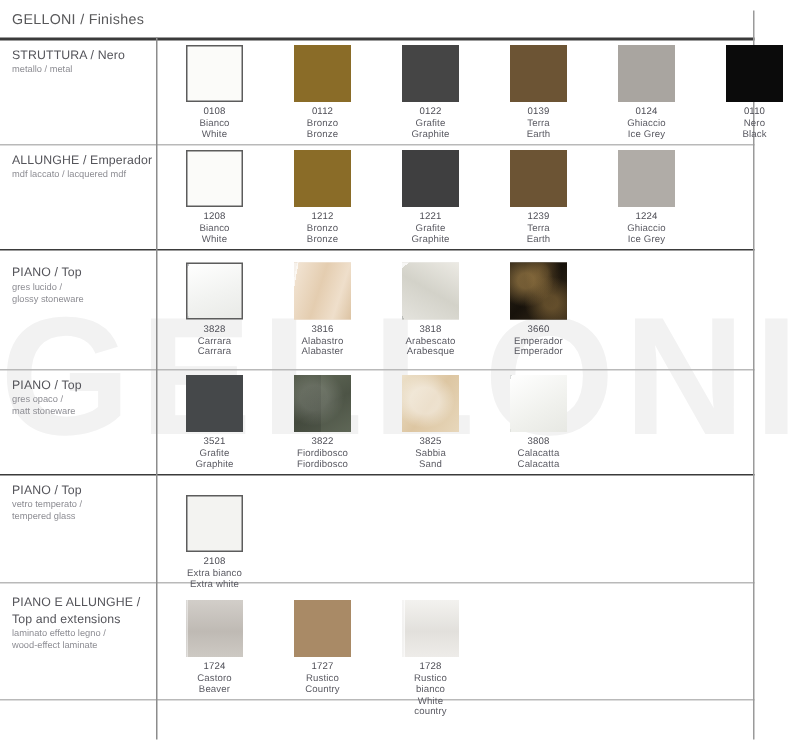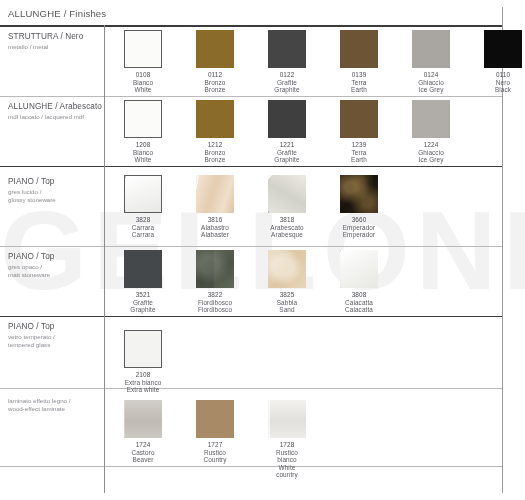--- a/index.html
+++ b/index.html
@@ -103,21 +103,21 @@
     letter-spacing:.1px;
   }
 </style>
 </head>
 <body>
 
 <div class="page">
 
   <div class="watermark">GELLONI</div>
 
-  <div class="doc-header">ALLUNGHE / Finishes</div>
+  <div class="doc-header">GELLONI / Finishes</div>
   <div class="header-rule"></div>
   <div class="right-edge"></div>
   <div class="col-divider"></div>
 
   <div id="rows-root">
       <div class="row-rule rule-dark" style="top: 26px;"></div>
       <div class="row-rule rule-light" style="top: 96px;"></div>
       <div class="row-rule rule-dark" style="top: 166px;"></div>
       <div class="row-rule rule-light" style="top: 246px;"></div>
       <div class="row-rule rule-dark" style="top: 316px;"></div>
@@ -159,21 +159,21 @@
           <div class="nm">Ice Grey</div>
         </div>
         <div class="sw" style="left: 360px; top: 0px;">
           <div class="chip" style="background: rgb(11, 11, 11);"></div>
           <div class="code">0110</div>
           <div class="nm">Nero</div>
           <div class="nm">Black</div>
         </div>
       </div>
       <div class="cat" style="top: 101px;">
-        <div class="cat-title">ALLUNGHE / Arabescato</div>
+        <div class="cat-title">ALLUNGHE / Emperador</div>
         <div class="cat-sub">mdf laccato / lacquered mdf</div>
       </div>
       <div class="swatches" style="top: 100px; left: 124px; height: 60px; width: 379px;">
         <div class="sw" style="left: 0px; top: 0px;">
           <div class="chip bordered" style="background: rgb(251, 251, 249);"></div>
           <div class="code">1208</div>
           <div class="nm">Bianco</div>
           <div class="nm">White</div>
         </div>
         <div class="sw" style="left: 72px; top: 0px;">
@@ -267,20 +267,21 @@
       </div>
       <div class="swatches" style="top: 330px; left: 124px; height: 60px; width: 379px;">
         <div class="sw" style="left: 0px; top: 0px;">
           <div class="chip bordered" style="background: rgb(243, 243, 241);"></div>
           <div class="code">2108</div>
           <div class="nm">Extra bianco</div>
           <div class="nm">Extra white</div>
         </div>
       </div>
       <div class="cat" style="top: 396px;">
+        <div class="cat-title wrap">PIANO E ALLUNGHE /<br>Top and extensions</div>
         <div class="cat-sub">laminato effetto legno /<br>wood-effect laminate</div>
       </div>
       <div class="swatches" style="top: 400px; left: 124px; height: 60px; width: 379px;">
         <div class="sw" style="left: 0px; top: 0px;">
           <div class="chip" style="background: linear-gradient(90deg, rgba(255, 255, 255, 0.45) 0px, rgba(255, 255, 255, 0.45) 1.5px, rgba(0, 0, 0, 0) 1.5px, rgba(0, 0, 0, 0) 4px), linear-gradient(90deg, rgba(120, 115, 110, 0.22) 0px, rgba(120, 115, 110, 0.22) 1px, rgba(0, 0, 0, 0) 1px, rgba(0, 0, 0, 0) 7px), linear-gradient(rgb(210, 206, 201) 0%, rgb(191, 186, 180) 55%, rgb(205, 201, 195) 100%) rgb(200, 196, 191);"></div>
           <div class="code">1724</div>
           <div class="nm">Castoro</div>
           <div class="nm">Beaver</div>
         </div>
         <div class="sw" style="left: 72px; top: 0px;">

